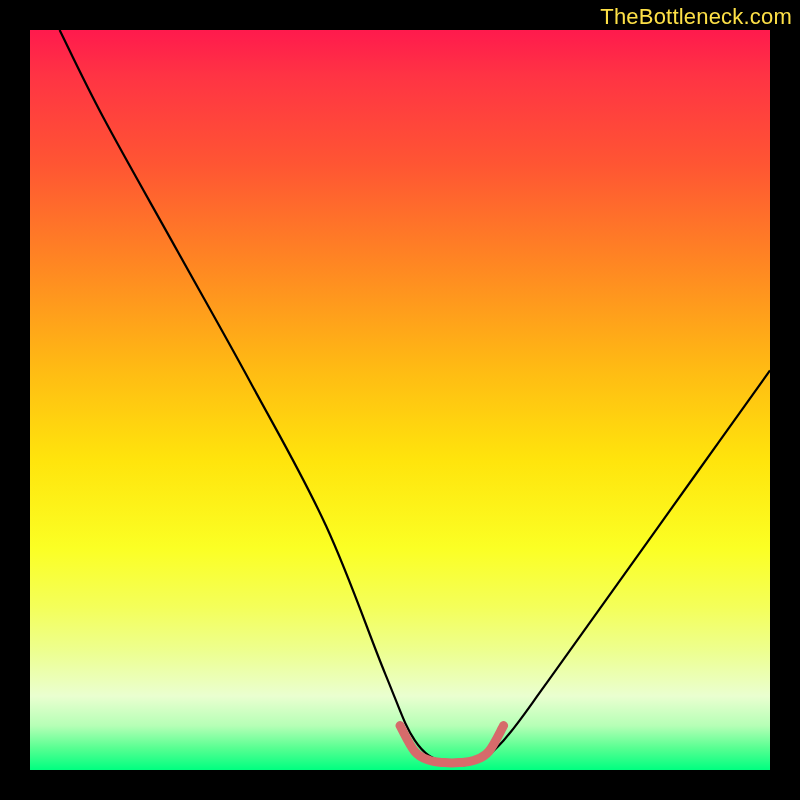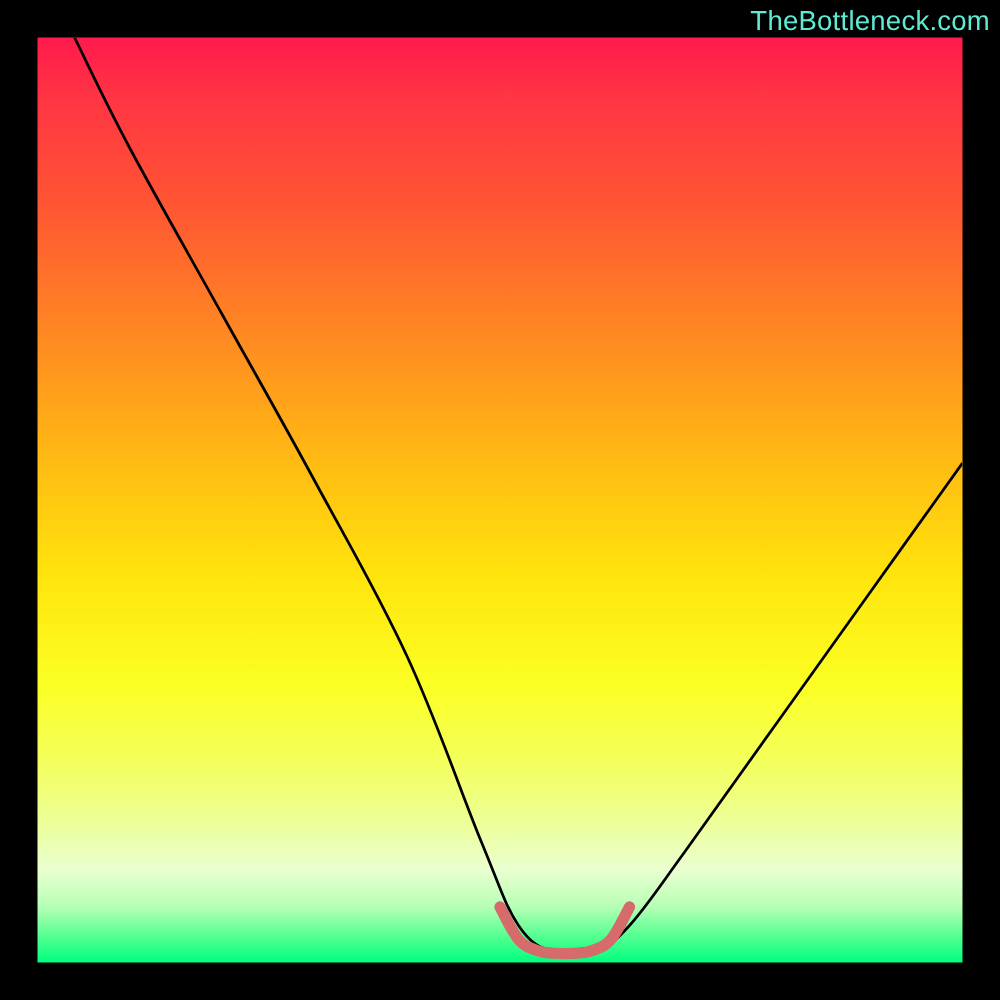--- a/index.html
+++ b/index.html
@@ -46,21 +46,21 @@
     position: absolute;
     top: 0;
     left: 0;
     width: 740px;
     height: 740px;
   }
   .watermark {
     position: absolute;
     top: 4px;
     right: 8px;
-    color: #5eead4;
+    color: #fde047;
     font-size: 22px;
     font-weight: 500;
     letter-spacing: 0.2px;
   }
 </style>
 </head>
 <body>
 
 <div class="frame">
   <div class="plot-area">

